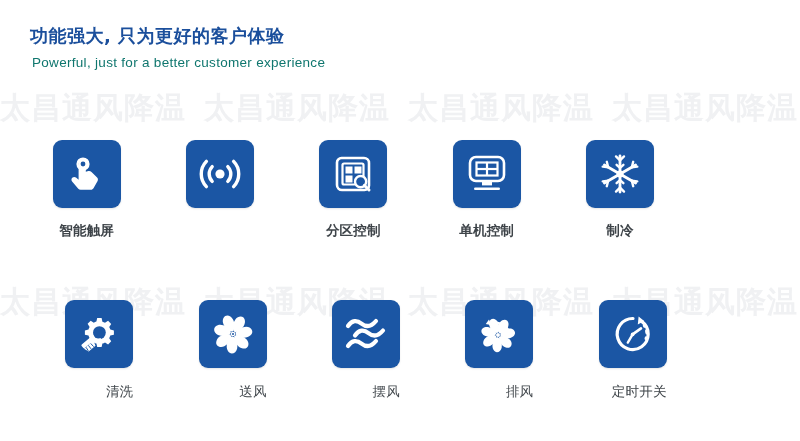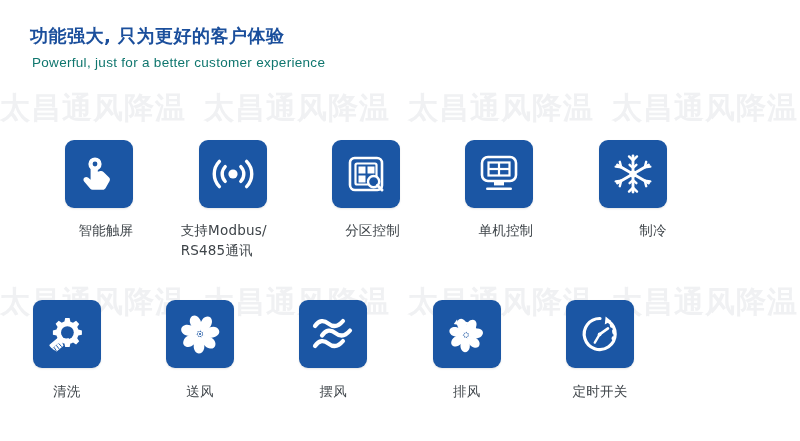--- a/index.html
+++ b/index.html
@@ -35,22 +35,22 @@
     font-size:13.5px;color:#0f766e;margin:8px 0 0 2px;
     letter-spacing:0.3px;font-weight:400;
   }
 
   
   .grid{
     position:absolute;left:0;top:140px;width:800px;z-index:2;
     display:grid;grid-template-columns:repeat(6,1fr);
   }
   .grid.row2{top:300px;}
-  .cell{display:flex;flex-direction:column;align-items:center;}
-  .row1 .cell{align-items:flex-end;padding-left:40px;}
+  .cell{display:flex;flex-direction:column;align-items:flex-end;}
+  .row1 .cell{align-items:center;padding-left:40px;font-weight:bold;}
   .row1 .cell .label{text-align:left;}
 
   .tile{
     width:68px;height:68px;border-radius:9px;
     background:#1b56a4;
     display:flex;align-items:center;justify-content:center;
     box-shadow:0 1px 2px rgba(0,0,0,0.10);
   }
   .tile svg{display:block;}
   .label{
@@ -100,22 +100,20 @@
     <div class="cell">
       <div class="tile">
         <svg width="46" height="40" viewBox="0 0 46 40">
           <circle cx="23" cy="20" r="4.6" fill="#fff"></circle>
           <path d="M15.2 12.6a10.6 10.6 0 0 0 0 14.8" fill="none" stroke="#fff" stroke-width="3.4" stroke-linecap="round"></path>
           <path d="M30.8 12.6a10.6 10.6 0 0 1 0 14.8" fill="none" stroke="#fff" stroke-width="3.4" stroke-linecap="round"></path>
           <path d="M9.4 7.4a18 18 0 0 0 0 25.2" fill="none" stroke="#fff" stroke-width="3.4" stroke-linecap="round"></path>
           <path d="M36.6 7.4a18 18 0 0 1 0 25.2" fill="none" stroke="#fff" stroke-width="3.4" stroke-linecap="round"></path>
         </svg>
       </div>
-      <div class="label">支持Modbus/
-RS485通讯</div>
     </div>
 
 
     <div class="cell">
       <div class="tile">
         <svg width="44" height="44" viewBox="0 0 44 44">
           <path d="M6 10.5A4.5 4.5 0 0 1 10.5 6H33a5 5 0 0 1 5 5v22.5A4.5 4.5 0 0 1 33.5 38H11a5 5 0 0 1-5-5z" fill="none" stroke="#fff" stroke-width="2.6"></path>
           <rect x="11.5" y="11.5" width="21" height="21" rx="1.5" fill="none" stroke="#fff" stroke-width="2.2"></rect>
           <rect x="14.5" y="14.5" width="7" height="7" fill="#fff"></rect>
           <rect x="23.5" y="14.5" width="7" height="7" fill="#fff"></rect>

